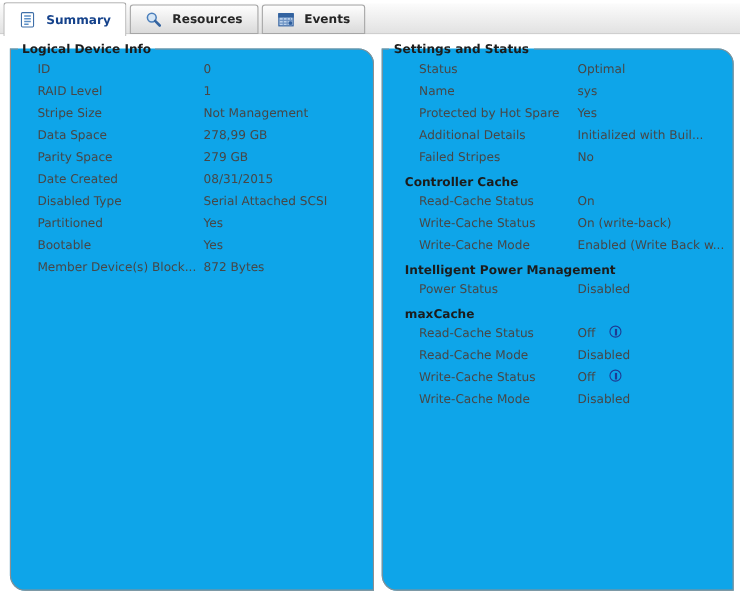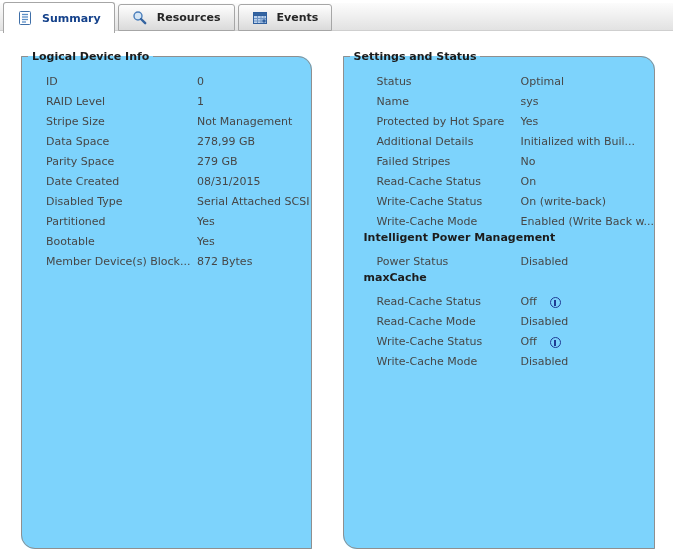--- a/index.html
+++ b/index.html
@@ -48,36 +48,36 @@
   .tab-icon { width: 16px; height: 16px; display: inline-block; }
   .tab-icon svg { display: block; }
 
   
   .content {
     display: flex; gap: 7px;
     padding: 5px 6px 0 9px;
     align-items: flex-start;
   }
   fieldset.panel {
-    margin: 12px; padding: 0;
+    margin: 0; padding: 0;
     border: 1px solid #8f8f8f;
     border-radius: 0 14px 0 14px;
-    background: #7dd3fc;
+    background: #0ea5e9;
     height: 499px;
     box-sizing: border-box;
   }
   .panel-left  { width: 331px; }
   .panel-right { width: 320px; }
   legend.panel-title {
     font-size: 11px; font-weight: bold; color: #1c1c1c;
     margin-left: 6px; padding: 0 4px;
   }
   .rows { padding-top: 5px; }
   .row {
-    display: flex; align-items: flex-end;
+    display: flex; align-items: flex-start;
     height: 20px; font-size: 11px; color: #474747;
     white-space: nowrap;
   }
   .panel-left  .row { padding-left: 24px; }
   .panel-left  .row .lbl { width: 151px; flex: none; }
   .panel-right .row { padding-left: 33px; }
   .panel-right .row .lbl { width: 144px; flex: none; }
   .row .val { flex: none; }
   .section-header {
     height: 20px; line-height: 20px;
@@ -215,20 +215,21 @@
             <span class="val">Yes</span>
           </div>
           <div class="row">
             <span class="lbl">Additional Details</span>
             <span class="val">Initialized with Buil...</span>
           </div>
           <div class="row">
             <span class="lbl">Failed Stripes</span>
             <span class="val">No</span>
           </div>
+          <div class="section-header">Controller Cache</div>
           <div class="row">
             <span class="lbl">Read-Cache Status</span>
             <span class="val">On</span>
           </div>
           <div class="row">
             <span class="lbl">Write-Cache Status</span>
             <span class="val">On (write-back)</span>
           </div>
           <div class="row">
             <span class="lbl">Write-Cache Mode</span>

